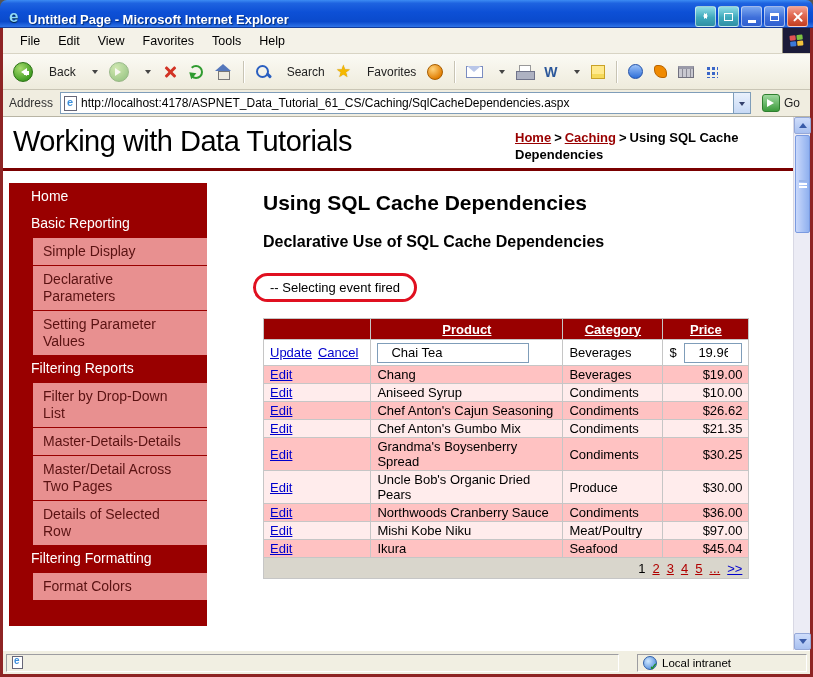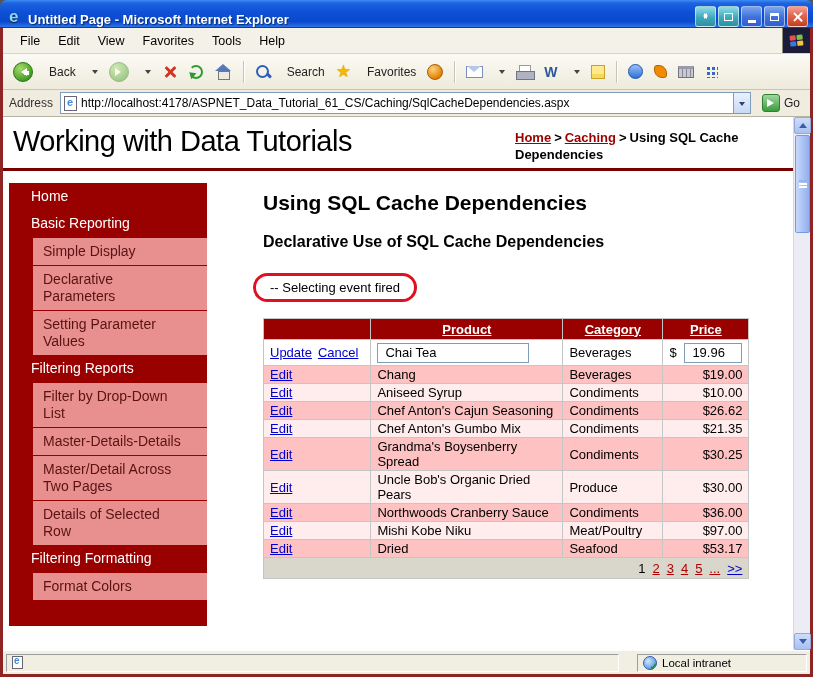--- a/index.html
+++ b/index.html
@@ -119,21 +119,21 @@
 
 table.grid{border-collapse:collapse;font-size:13px;border:1px solid #9A9A9A;}
 .grid th,.grid td{border:1px solid #C6C6C6;padding:1px 6px;vertical-align:middle;}
 .grid th{background:#990000;color:#fff;text-align:center;height:21px;}
 .hlink{color:#fff;font-weight:bold;text-decoration:underline;cursor:pointer;}
 .c-edit{width:102px;} .c-prod{width:192px;} .c-cat{width:100px;} .c-price{width:86px;}
 .r-edit{background:#fff;height:26px;}
 .r-pink{background:#FFC2C2;} .r-light{background:#FFECEC;}
 .grid td.num{text-align:right;}
 .lb{color:#0000CC;text-decoration:underline;cursor:pointer;margin-right:6px;}
-.xp-input{border:1px solid #7F9DB9;height:20px;font-family:"Liberation Sans",sans-serif;font-size:13px;padding:1px 7px;background:#fff;}
+.xp-input{border:1px solid #7F9DB9;height:20px;font-family:"Liberation Sans",sans-serif;font-size:13px;padding:1px 13px;background:#fff;}
 .prod-input{width:152px;}
 .price-cell{display:flex;align-items:center;justify-content:space-between;}
 .price-input{width:58px;}
 .pager-td{background:#D9D6CC;text-align:right;padding:2px 8px;height:21px;}
 .pg{text-decoration:underline;margin-left:7px;cursor:pointer;}
 .pg.visited{color:#B00000;}
 .pg.fresh{color:#0000CC;}
 .pg-cur{color:#000;margin-left:7px;}
 
 
@@ -379,23 +379,23 @@
                 <td class="num">$36.00</td>
               </tr>
               <tr class="r-light">
                 <td><a class="lb">Edit</a></td>
                 <td>Mishi Kobe Niku</td>
                 <td>Meat/Poultry</td>
                 <td class="num">$97.00</td>
               </tr>
               <tr class="r-pink">
                 <td><a class="lb">Edit</a></td>
-                <td>Dried</td>
+                <td>Ikura</td>
                 <td>Seafood</td>
-                <td class="num">$53.17</td>
+                <td class="num">$45.04</td>
               </tr>
               <tr>
                 <td class="pager-td" colspan="4"><span class="pg-cur">1</span><a class="pg visited">2</a><a class="pg visited">3</a><a class="pg visited">4</a><a class="pg visited">5</a><a class="pg visited">...</a><a class="pg fresh">&gt;&gt;</a></td>
               </tr>
             </tbody>
               </table>
           </div>
         </div>
       </div>
 

